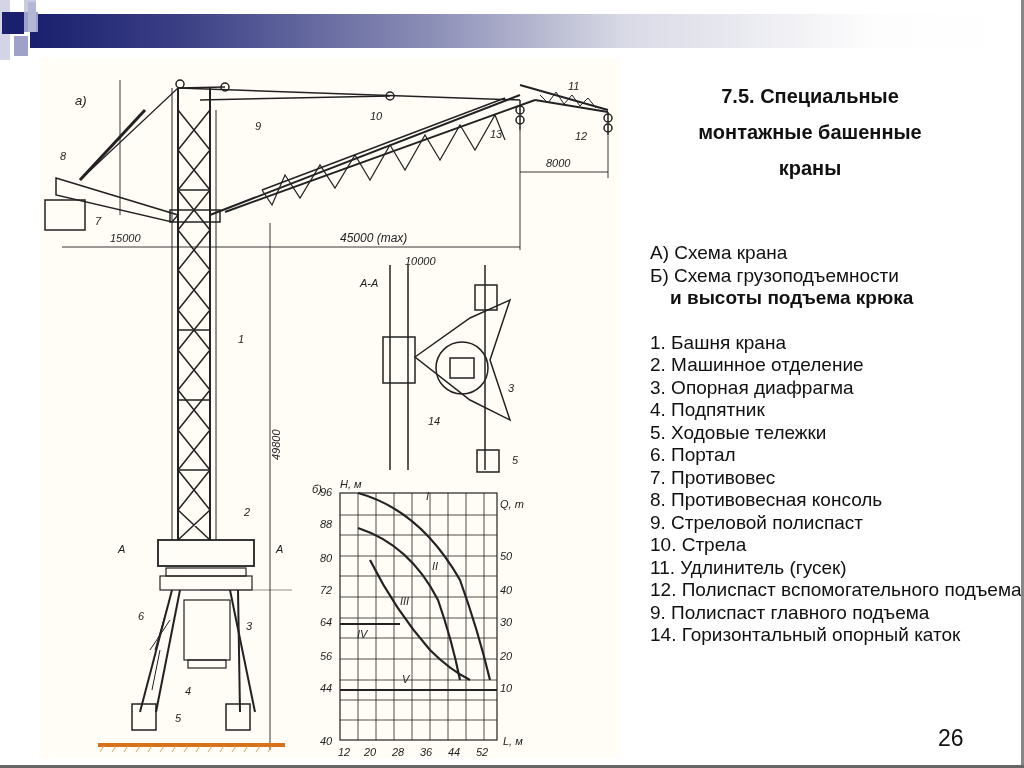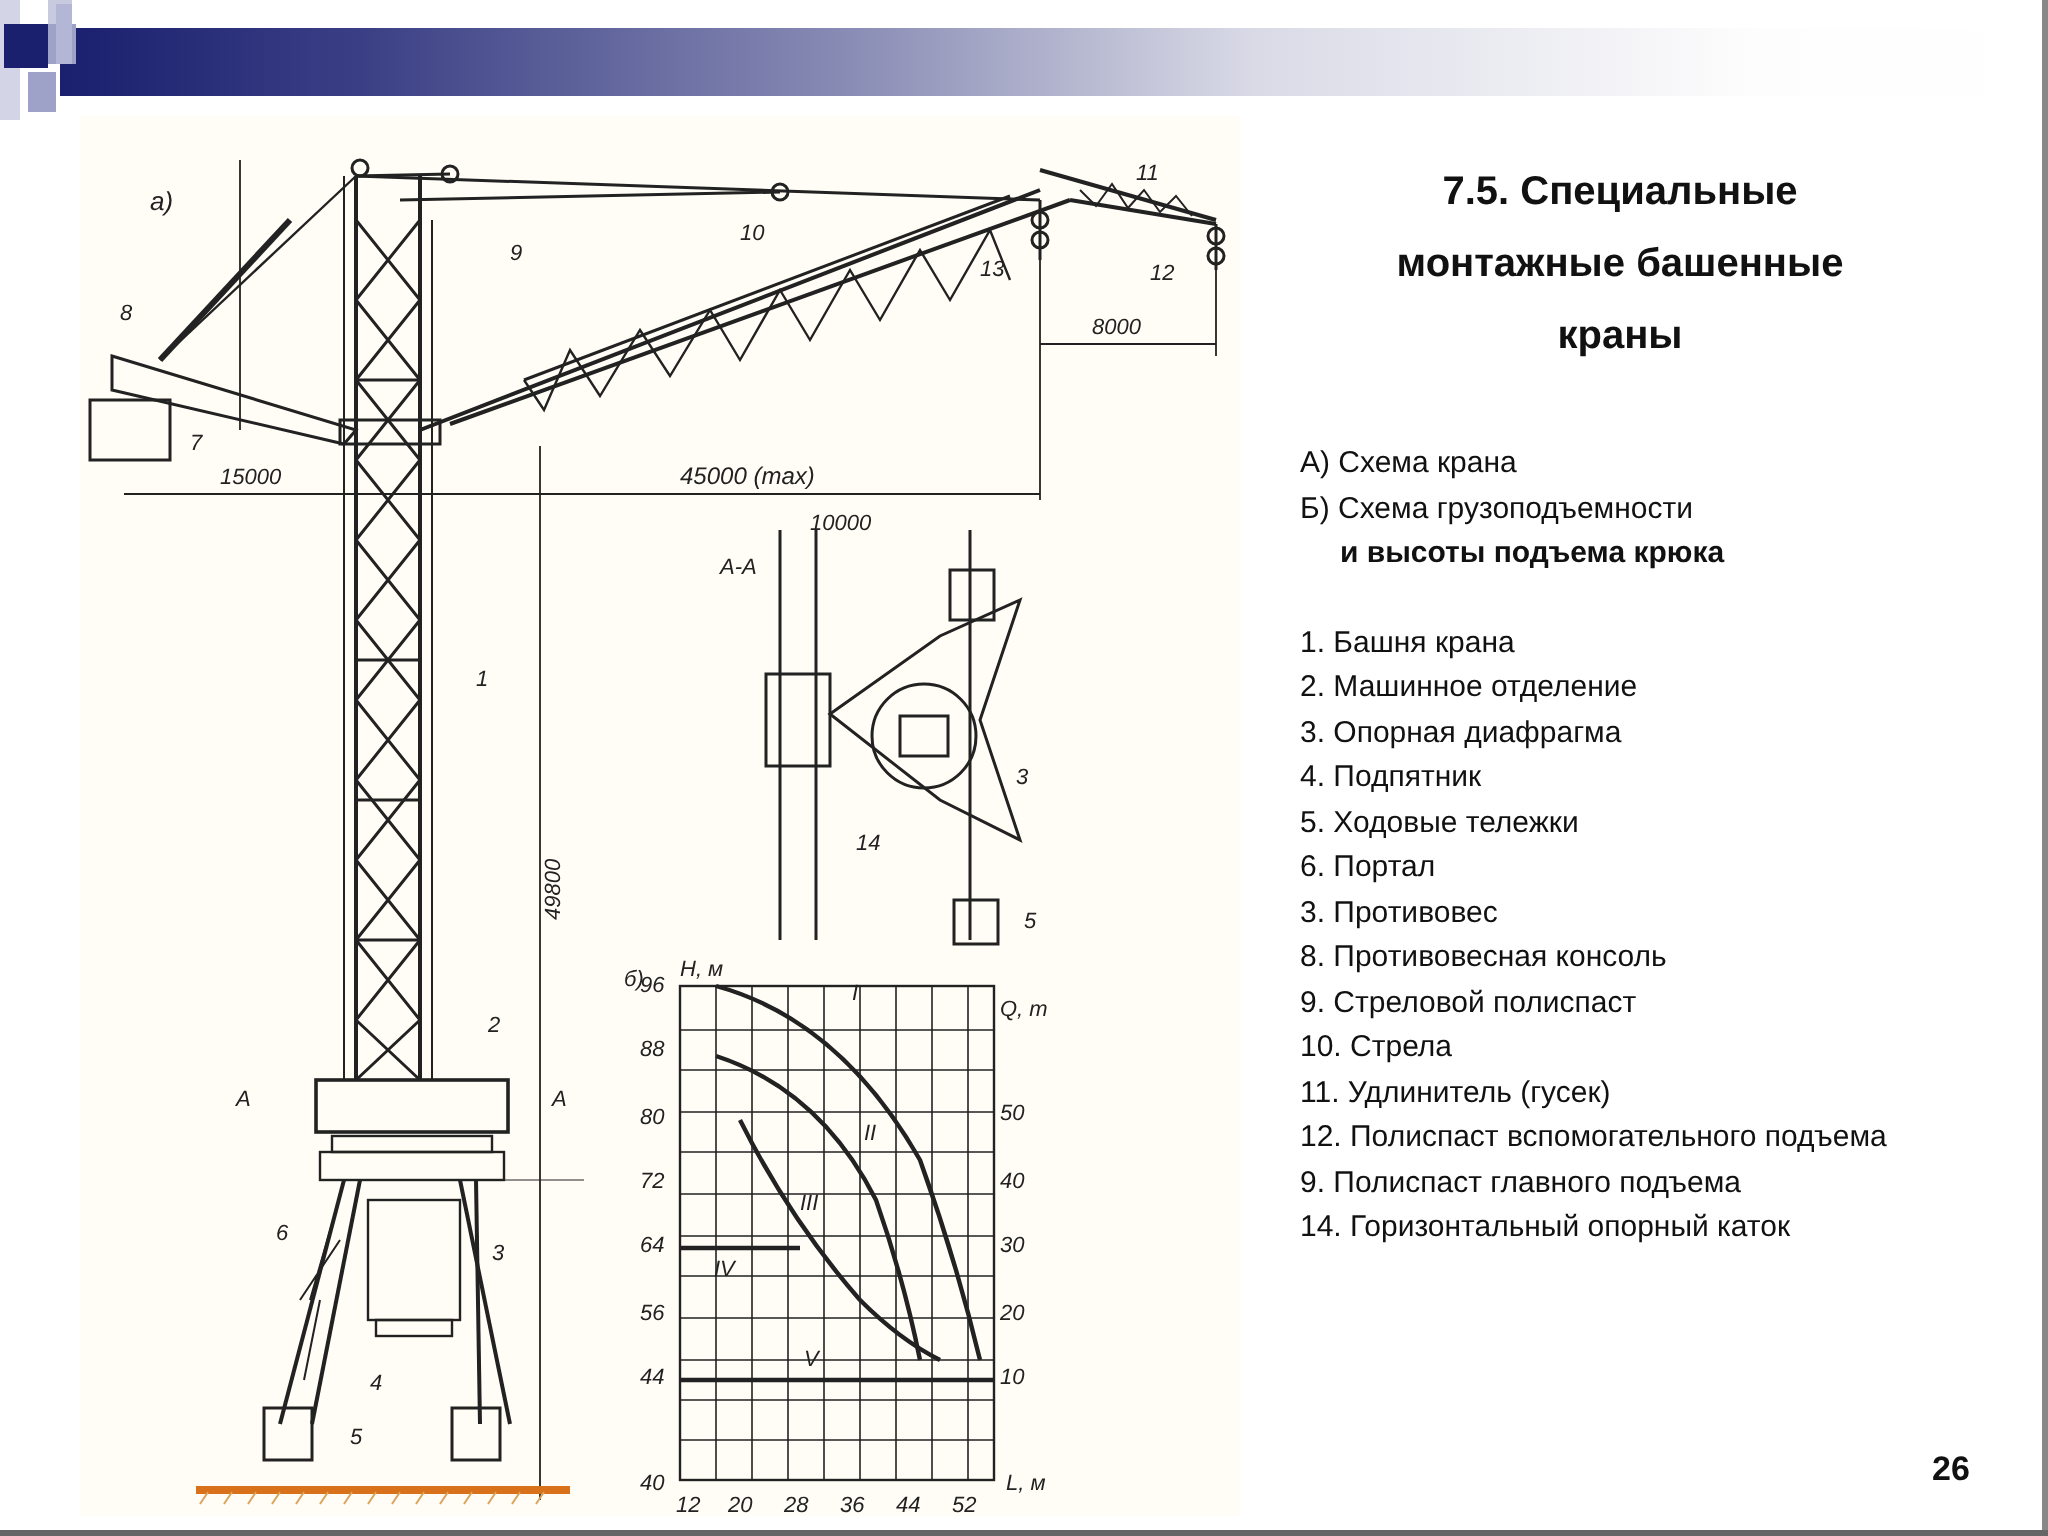--- a/index.html
+++ b/index.html
@@ -7,25 +7,25 @@
   .deco{position:absolute;}
   .band{position:absolute;left:30px;top:14px;width:994px;height:34px;background:linear-gradient(to right,#1a1f6e 0%,#3a3f85 15%,#8a8db5 40%,#d9dae6 60%,#fdfdfd 85%,#ffffff 100%);}
   .sq1{left:2px;top:12px;width:22px;height:22px;background:#1a1f6e;}
   .sq2{left:0;top:0;width:10px;height:60px;background:#c8cbe0;opacity:.8}
   .sq3{left:24px;top:0;width:12px;height:12px;background:#c8cbe0}
   .sq4{left:24px;top:12px;width:14px;height:20px;background:#9ea2c8}
   .sq5{left:14px;top:36px;width:14px;height:20px;background:#9ea2c8}
   .sq6{left:28px;top:2px;width:8px;height:30px;background:#b3b6d4}
   .drawing{position:absolute;left:40px;top:58px;width:580px;height:700px;background:#fffdf6;}
   .title{position:absolute;left:640px;top:78px;width:340px;text-align:center;font-weight:bold;font-size:20px;line-height:36px;color:#111;}
-  .sub{position:absolute;left:650px;top:221px;font-size:15px;line-height:22.5px;color:#111;}
+  .sub{position:absolute;left:650px;top:242px;font-size:19px;line-height:22.5px;color:#111;}
   .sub div{white-space:nowrap;}
   .indent{padding-left:20px;font-weight:bold;}
   .gap{height:22px;}
-  .pagenum{position:absolute;left:938px;top:725px;font-weight:bold;font-size:17px;color:#111;margin-left:28px;}
+  .pagenum{position:absolute;left:938px;top:725px;font-weight:normal;font-size:23px;color:#111;}
   .frame{position:absolute;right:0;top:0;width:3px;height:768px;background:#888;}
   .frameb{position:absolute;left:0;bottom:0;width:1024px;height:3px;background:#666;}
   svg text{font-family:"Liberation Sans",sans-serif;font-style:italic;}
 </style>
 </head>
 <body>
 
 <div class="deco band"></div>
 <div class="deco sq2"></div>
 <div class="deco sq1"></div>
@@ -198,21 +198,21 @@
   <div>А) Схема крана</div>
   <div>Б) Схема грузоподъемности</div>
   <div class="indent">и высоты подъема крюка</div>
   <div class="gap"></div>
   <div>1. Башня крана</div>
   <div>2. Машинное отделение</div>
   <div>3. Опорная диафрагма</div>
   <div>4. Подпятник</div>
   <div>5. Ходовые тележки</div>
   <div>6. Портал</div>
-  <div>3. Противовес</div>
+  <div>7. Противовес</div>
   <div>8. Противовесная консоль</div>
   <div>9. Стреловой полиспаст</div>
   <div>10. Стрела</div>
   <div>11. Удлинитель (гусек)</div>
   <div>12. Полиспаст вспомогательного подъема</div>
   <div>9. Полиспаст главного подъема</div>
   <div>14. Горизонтальный опорный каток</div>
 </div>
 
 <div class="pagenum">26</div>

